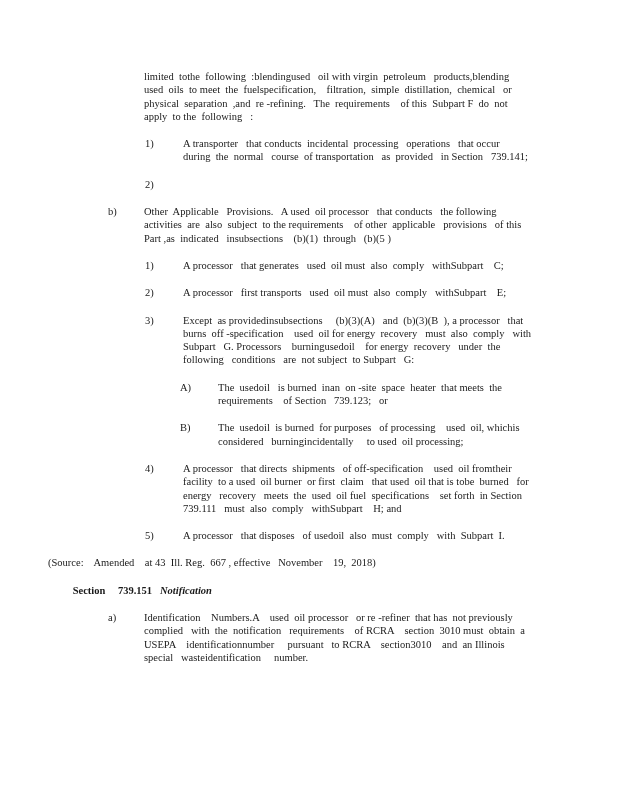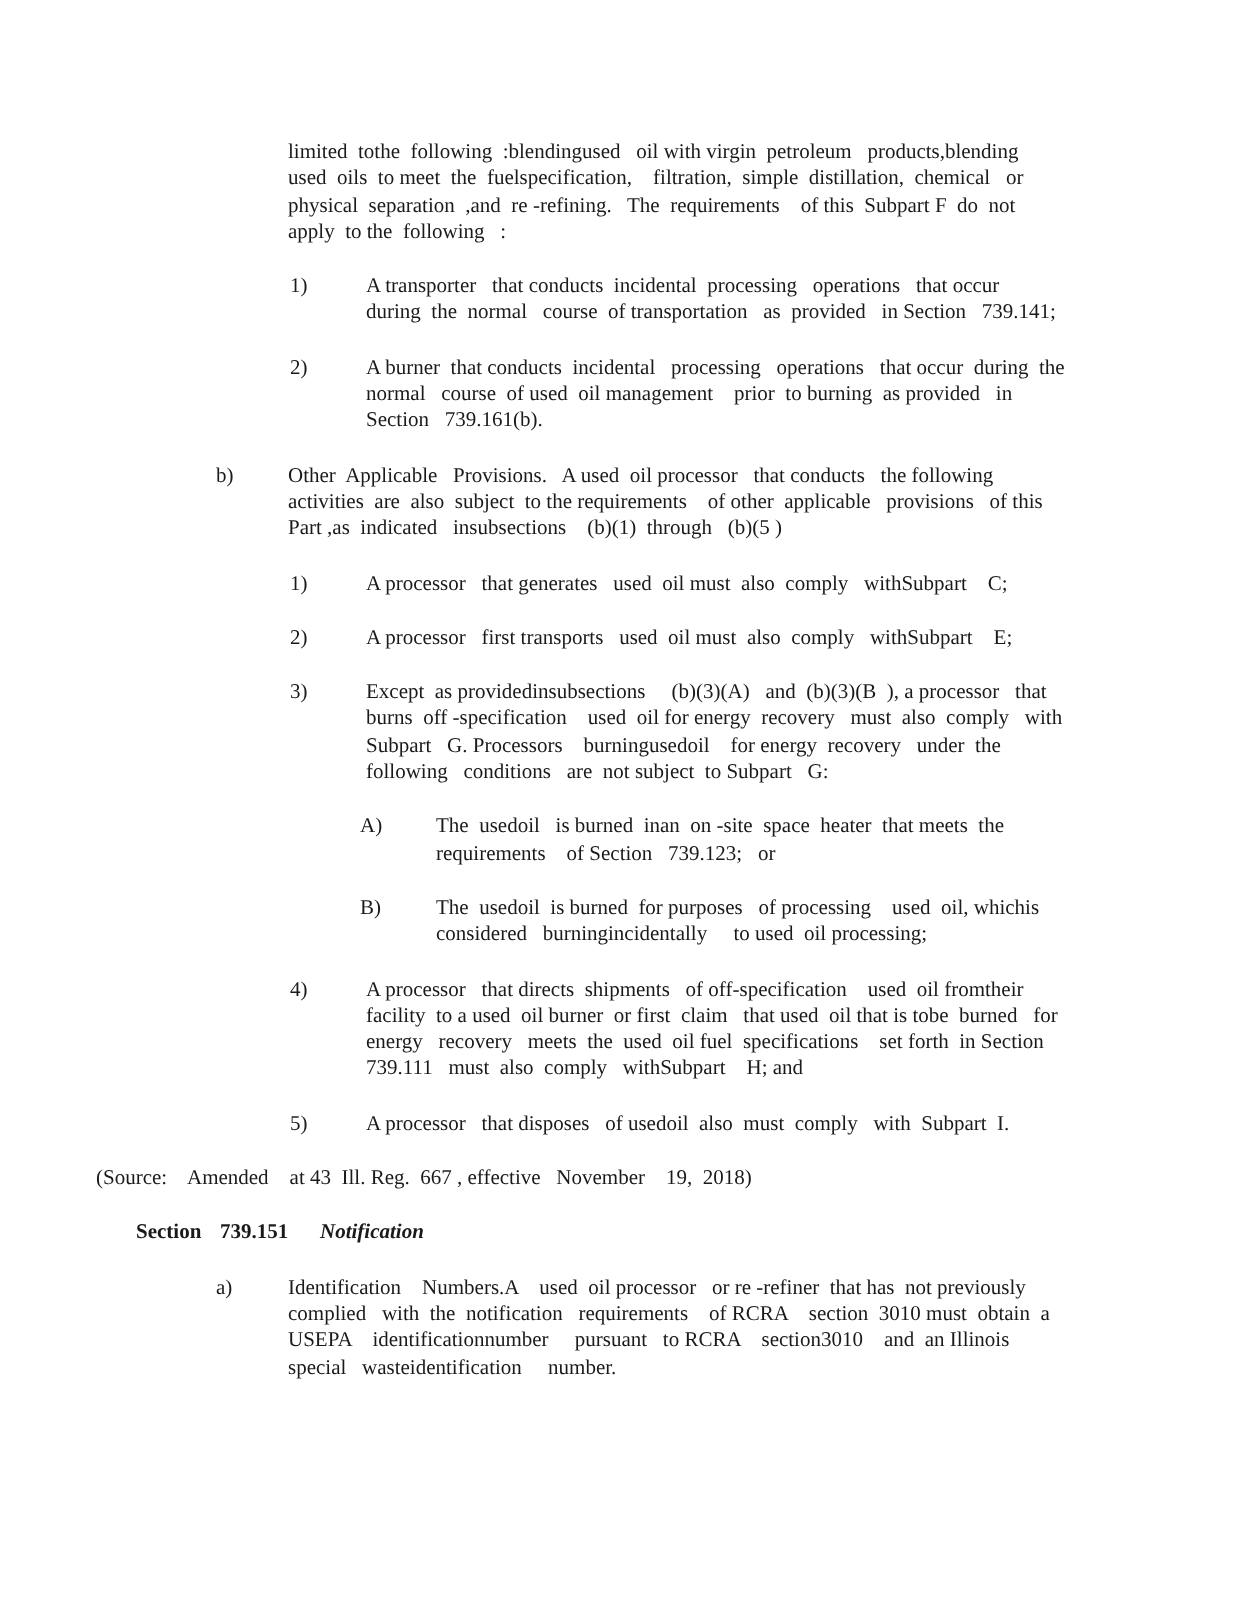--- a/index.html
+++ b/index.html
@@ -32,33 +32,34 @@
   .l0 .marker { margin-left: 108px; width: 36px; }
   .l1 .marker { margin-left: 145px; width: 38px; }
   .l2 .marker { margin-left: 180px; width: 38px; }
   .lines { flex: 0 0 auto; }
   .line { white-space: pre; }
   .source-block { margin-left: 48px; }
   .heading-block {
     margin-left: 68px;
     font-weight: 700;
     display: flex;
+    text-align: center;
   }
   .heading-block .seg1 { width: 42px; flex: 0 0 auto; }
   .heading-block .seg2 { width: 50px; flex: 0 0 auto; }
   .heading-block .seg3 { flex: 0 0 auto; font-style: italic; }
 </style>
 </head>
 <body>
 
 <div class="page">
   <div id="doc">
       <div class="block l0"><div class="marker"></div><div class="lines"><div class="line">limited  tothe  following  :blendingused   oil with virgin  petroleum   products,blending</div><div class="line">used  oils  to meet  the  fuelspecification,    filtration,  simple  distillation,  chemical   or</div><div class="line">physical  separation  ,and  re -refining.   The  requirements    of this  Subpart F  do  not</div><div class="line">apply  to the  following   :</div></div></div>
       <div class="block l1"><div class="marker">1)</div><div class="lines"><div class="line">A transporter   that conducts  incidental  processing   operations   that occur</div><div class="line">during  the  normal   course  of transportation   as  provided   in Section   739.141;</div></div></div>
-      <div class="block l1"><div class="marker">2)</div><div class="lines"><div class="line">A burner  that conducts  incidental   processing   operations   that occur  during  the</div><div class="line">normal   course  of used  oil management    prior  to burning  as provided   in</div><div class="line">Section   739.161(b).</div></div></div>
+      <div class="block l1"><div class="marker">2)</div></div>
       <div class="block l0"><div class="marker">b)</div><div class="lines"><div class="line">Other  Applicable   Provisions.   A used  oil processor   that conducts   the following</div><div class="line">activities  are  also  subject  to the requirements    of other  applicable   provisions   of this</div><div class="line">Part ,as  indicated   insubsections    (b)(1)  through   (b)(5 )</div></div></div>
       <div class="block l1"><div class="marker">1)</div><div class="lines"><div class="line">A processor   that generates   used  oil must  also  comply   withSubpart    C;</div></div></div>
       <div class="block l1"><div class="marker">2)</div><div class="lines"><div class="line">A processor   first transports   used  oil must  also  comply   withSubpart    E;</div></div></div>
       <div class="block l1"><div class="marker">3)</div><div class="lines"><div class="line">Except  as providedinsubsections     (b)(3)(A)   and  (b)(3)(B  ), a processor   that</div><div class="line">burns  off -specification    used  oil for energy  recovery   must  also  comply   with</div><div class="line">Subpart   G. Processors    burningusedoil    for energy  recovery   under  the</div><div class="line">following   conditions   are  not subject  to Subpart   G:</div></div></div>
       <div class="block l2"><div class="marker">A)</div><div class="lines"><div class="line">The  usedoil   is burned  inan  on -site  space  heater  that meets  the</div><div class="line">requirements    of Section   739.123;   or</div></div></div>
       <div class="block l2"><div class="marker">B)</div><div class="lines"><div class="line">The  usedoil  is burned  for purposes   of processing    used  oil, whichis</div><div class="line">considered   burningincidentally     to used  oil processing;</div></div></div>
       <div class="block l1"><div class="marker">4)</div><div class="lines"><div class="line">A processor   that directs  shipments   of off-specification    used  oil fromtheir</div><div class="line">facility  to a used  oil burner  or first  claim   that used  oil that is tobe  burned   for</div><div class="line">energy   recovery   meets  the  used  oil fuel  specifications    set forth  in Section</div><div class="line">739.111   must  also  comply   withSubpart    H; and</div></div></div>
       <div class="block l1"><div class="marker">5)</div><div class="lines"><div class="line">A processor   that disposes   of usedoil  also  must  comply   with  Subpart  I.</div></div></div>
       <div class="block source-block"><div class="line">(Source:    Amended    at 43  Ill. Reg.  667 , effective   November    19,  2018)</div></div>
       <div class="block heading-block"><span class="seg1">Section</span><span class="seg2">739.151</span><span class="seg3">Notification</span></div>

